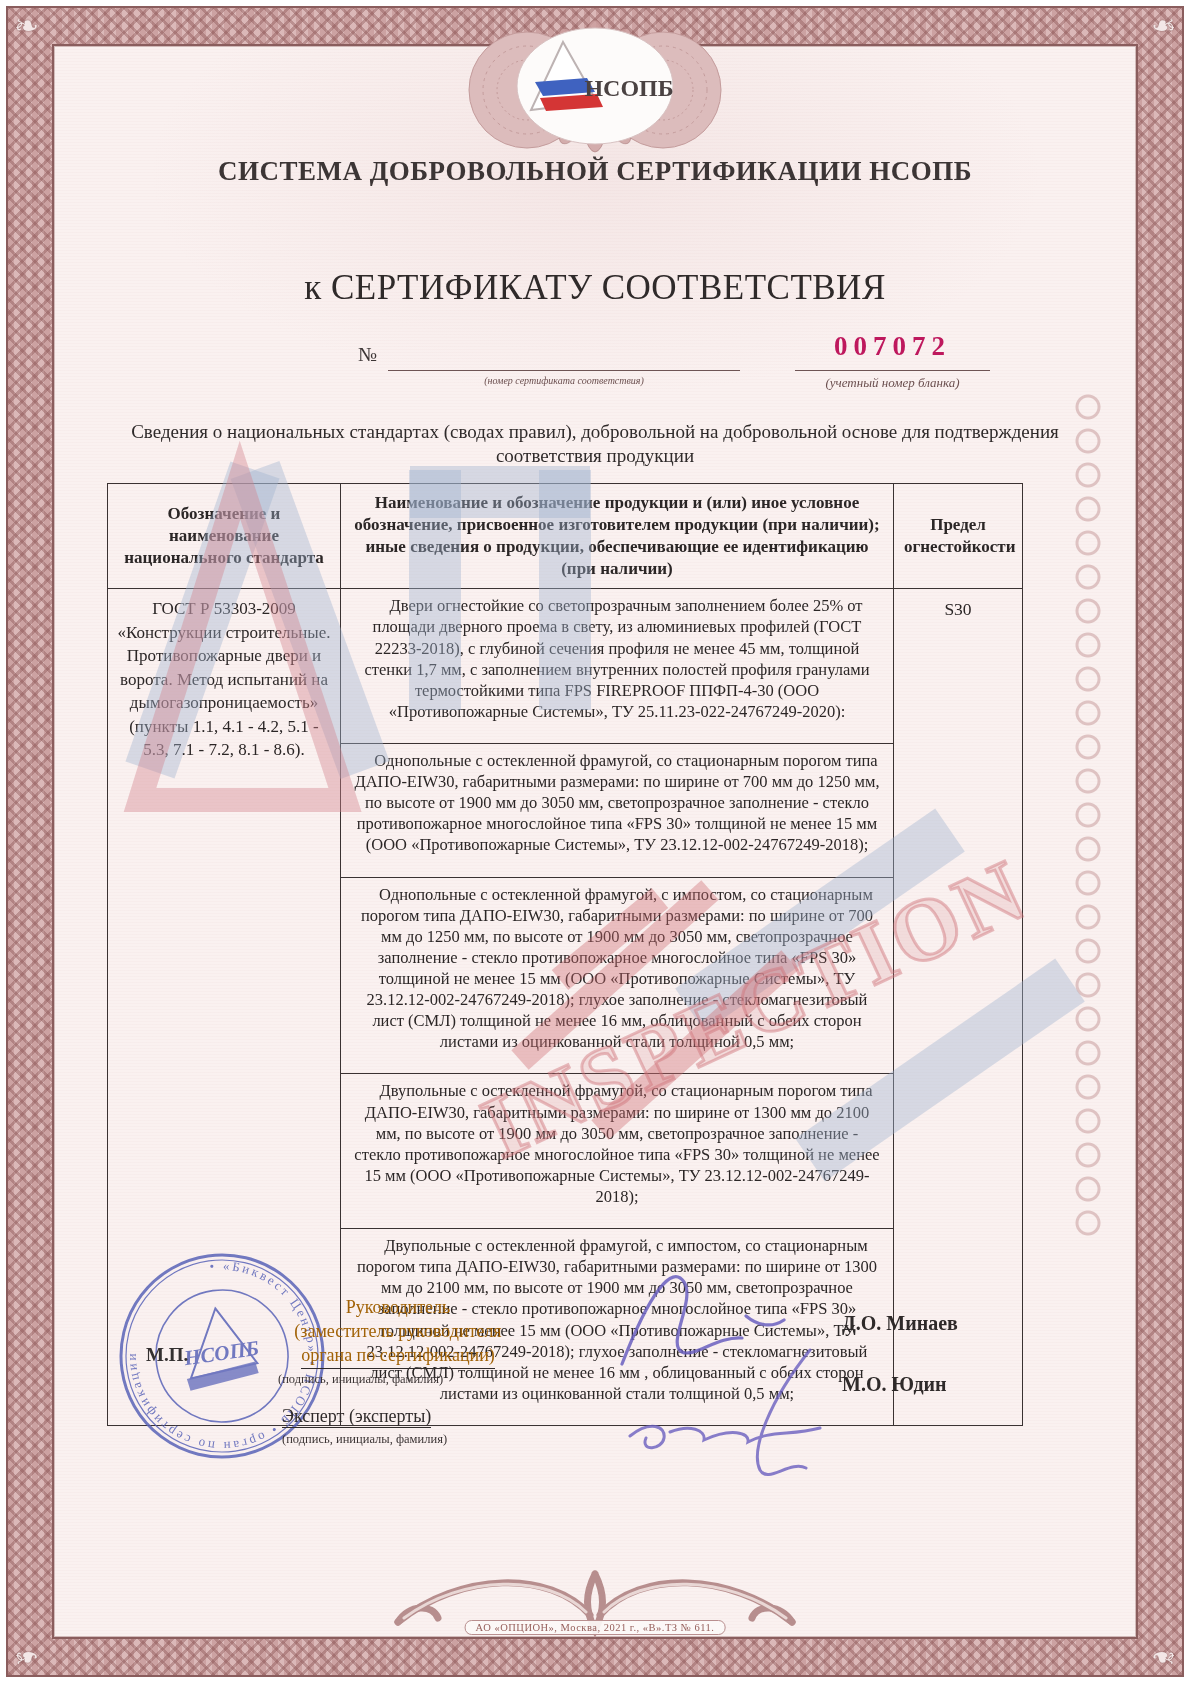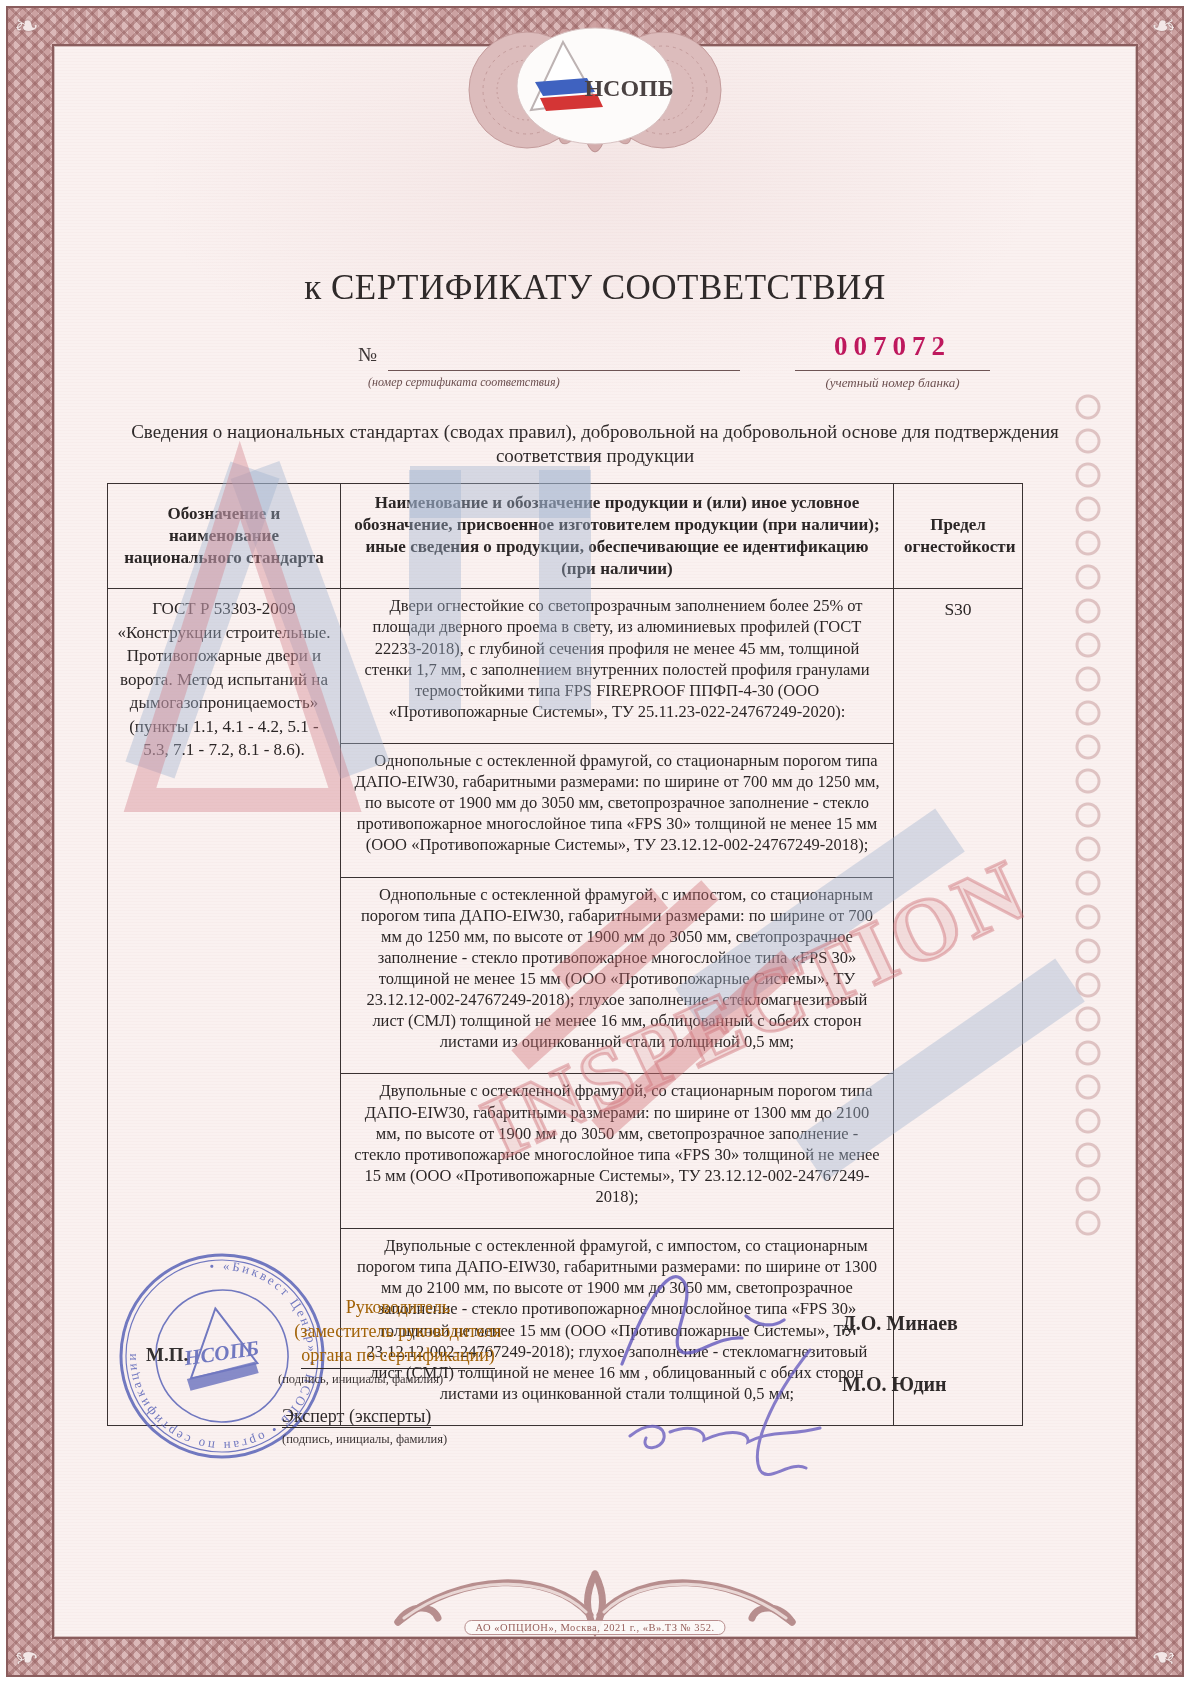--- a/index.html
+++ b/index.html
@@ -39,21 +39,21 @@
   }
   
   .logo-wrap { position:absolute; left:455px; top:6px; width:280px; height:160px; z-index:4; }
   .title-sys  { position:absolute; left:0; right:0; top:156px; text-align:center; font-size:27px; font-weight:600; letter-spacing:.5px; color:#3c3535; z-index:4;}
   .title-reg  { position:absolute; left:0; right:0; top:194px; text-align:center; font-size:22px; font-weight:700; color:#383131; z-index:4;}
   .title-app  { position:absolute; left:0; right:0; top:228px; text-align:center; font-size:37px; font-weight:500; color:#332e2e; z-index:4;}
   .title-cert { position:absolute; left:0; right:0; top:268px; text-align:center; font-size:35px; font-weight:400; letter-spacing:.5px; color:#2f2a2a; z-index:4;}
   .num-sign   { position:absolute; left:358px; top:343px; font-size:20px; color:#3c3535; z-index:4;}
   .cert-num   { position:absolute; left:388px; top:337px; width:352px; text-align:center; font-size:21px; font-weight:700; color:#332d2d; z-index:4;}
   .cert-num-line { position:absolute; left:388px; top:370px; width:352px; border-bottom:1.5px solid #6e5454; z-index:4;}
-  .cert-num-cap  { position:absolute; left:368px; top:375px; width:392px; font-size:12px; font-style:italic; color:#6b4f4f; z-index:4;}
+  .cert-num-cap  { position:absolute; left:368px; top:375px; width:392px; text-align:center; font-size:10px; font-style:italic; color:#6b4f4f; z-index:4;}
   .blank-num  { position:absolute; left:795px; top:331px; width:195px; text-align:center; font-size:27px; font-weight:700; letter-spacing:6px; color:#be185d; z-index:4;}
   .blank-num-line { position:absolute; left:795px; top:370px; width:195px; border-bottom:1.5px solid #6e5454; z-index:4;}
   .blank-num-cap  { position:absolute; left:780px; top:375px; width:225px; text-align:center; font-size:13px; font-style:italic; color:#6b4f4f; z-index:4;}
   .intro { position:absolute; left:112px; top:420px; width:966px; text-align:center; font-size:19px; line-height:1.25; color:#2f2a2a; z-index:4;}
   
   .doc-table {
     position:absolute; left:107px; top:483px; width:915px; z-index:4;
     border-collapse:collapse; table-layout:fixed; color:#2b2626;
   }
   .doc-table col.c1{ width:233px;} .doc-table col.c2{ width:553px;} .doc-table col.c3{ width:129px;}
@@ -122,20 +122,21 @@
         <ellipse cx="140" cy="80" rx="16" ry="66" transform="rotate(150 140 80)"></ellipse>
       </g>
       <ellipse cx="140" cy="80" rx="78" ry="58" fill="#fdfbfa" stroke="#d8c2c2"></ellipse>
       <path d="M108 36 L142 96 L76 104 Z" fill="#ffffff" stroke="#bdb3b3" stroke-width="2"></path>
       <path d="M80 76 L132 72 L140 86 L88 90 Z" fill="#3f62c0"></path>
       <path d="M85 92 L142 88 L148 101 L91 105 Z" fill="#d43535"></path>
       <text x="174" y="90" text-anchor="middle" font-family="Liberation Serif, serif" font-size="24" font-weight="bold" fill="#4a4242">НСОПБ</text>
     </svg>
   </div>
 
+  <div class="title-sys">СИСТЕМА ДОБРОВОЛЬНОЙ СЕРТИФИКАЦИИ НСОПБ</div>
   <div class="title-cert">к СЕРТИФИКАТУ СООТВЕТСТВИЯ</div>
 
   <div class="num-sign">№</div>
   <div class="cert-num-line"></div>
   <div class="cert-num-cap">(номер сертификата соответствия)</div>
   <div class="blank-num">007072</div>
   <div class="blank-num-line"></div>
   <div class="blank-num-cap">(учетный номер бланка)</div>
 
   <div class="intro">Сведения о национальных стандартах (сводах правил), добровольной на добровольной основе для подтверждения соответствия продукции</div>
@@ -243,15 +244,15 @@
         <path d="M18 62 C30 44 52 44 58 58"></path>
         <path d="M412 62 C400 44 378 44 372 58"></path>
         <path d="M215 14 C205 34 205 50 215 70 C225 50 225 34 215 14"></path>
       </g>
       <g fill="none" stroke="#e9d7d5" stroke-width="3" stroke-linecap="round">
         <path d="M24 58 C84 14 168 14 206 52"></path>
         <path d="M406 58 C346 14 262 14 224 52"></path>
       </g>
     </svg>
   </div>
-  <div class="imprint">АО «ОПЦИОН», Москва, 2021 г., «В».ТЗ № 352.</div>
+  <div class="imprint">АО «ОПЦИОН», Москва, 2021 г., «В».ТЗ № 611.</div>
 
 </div>
 
 </body></html>

